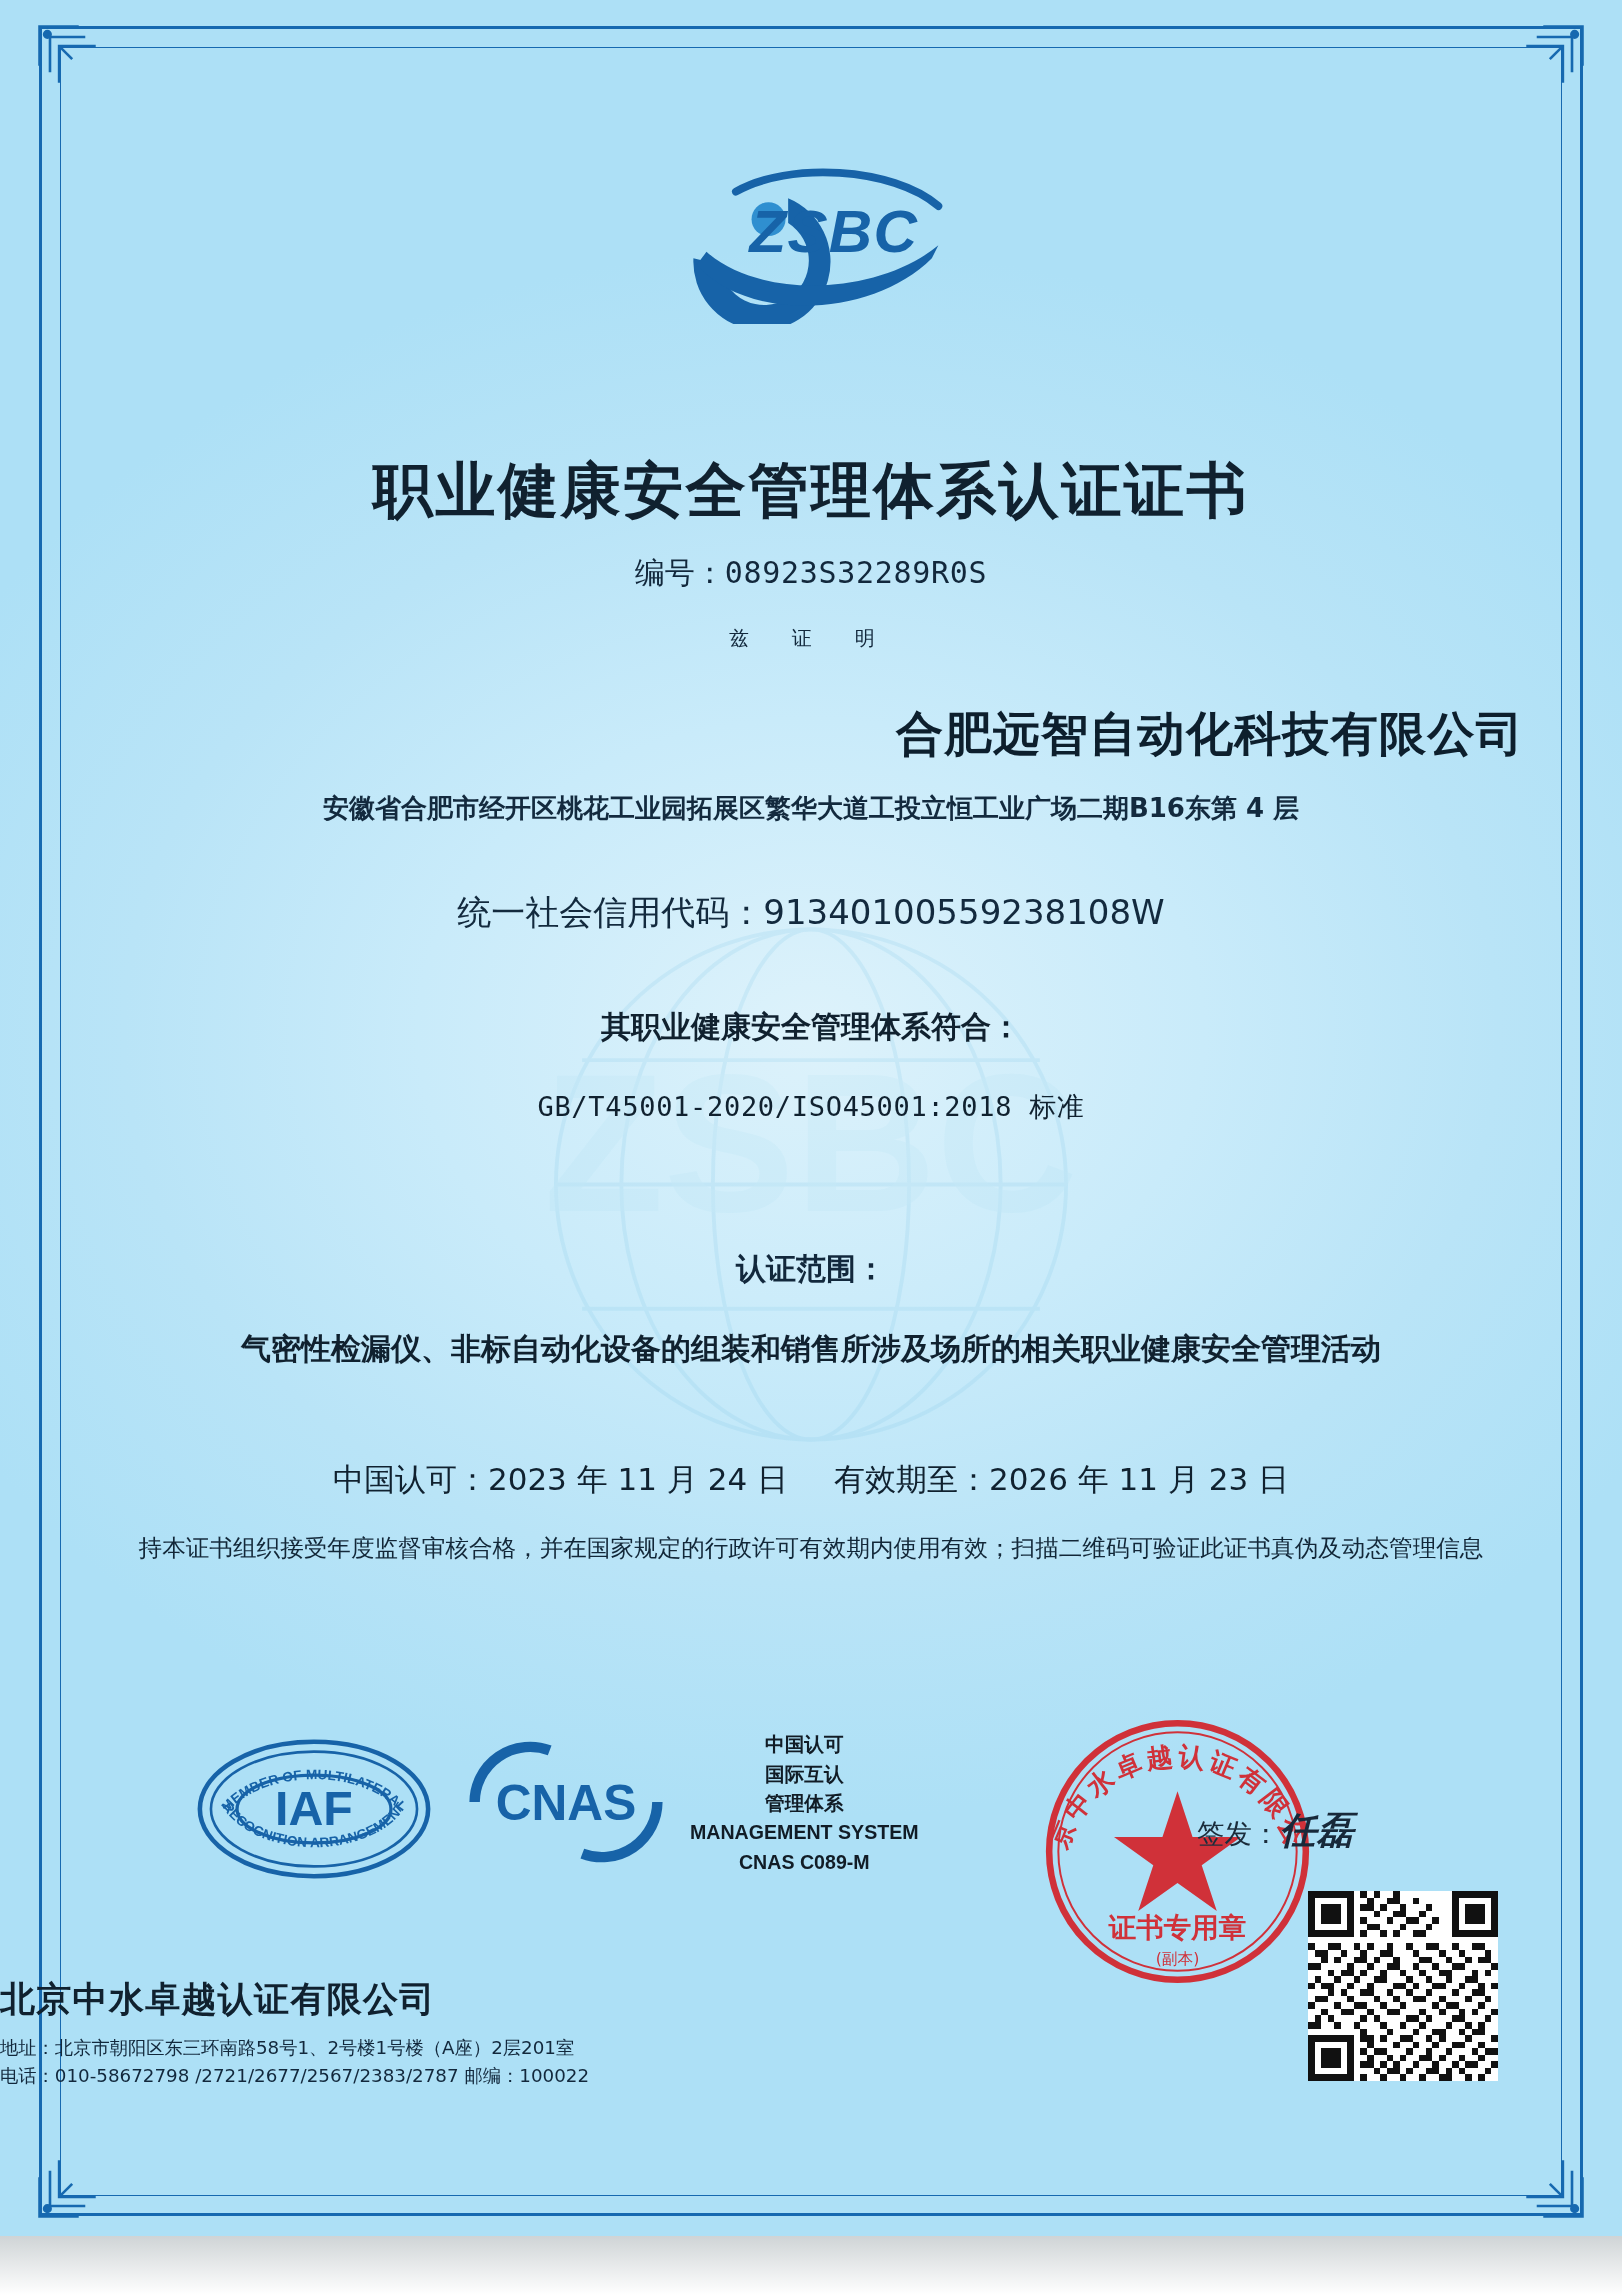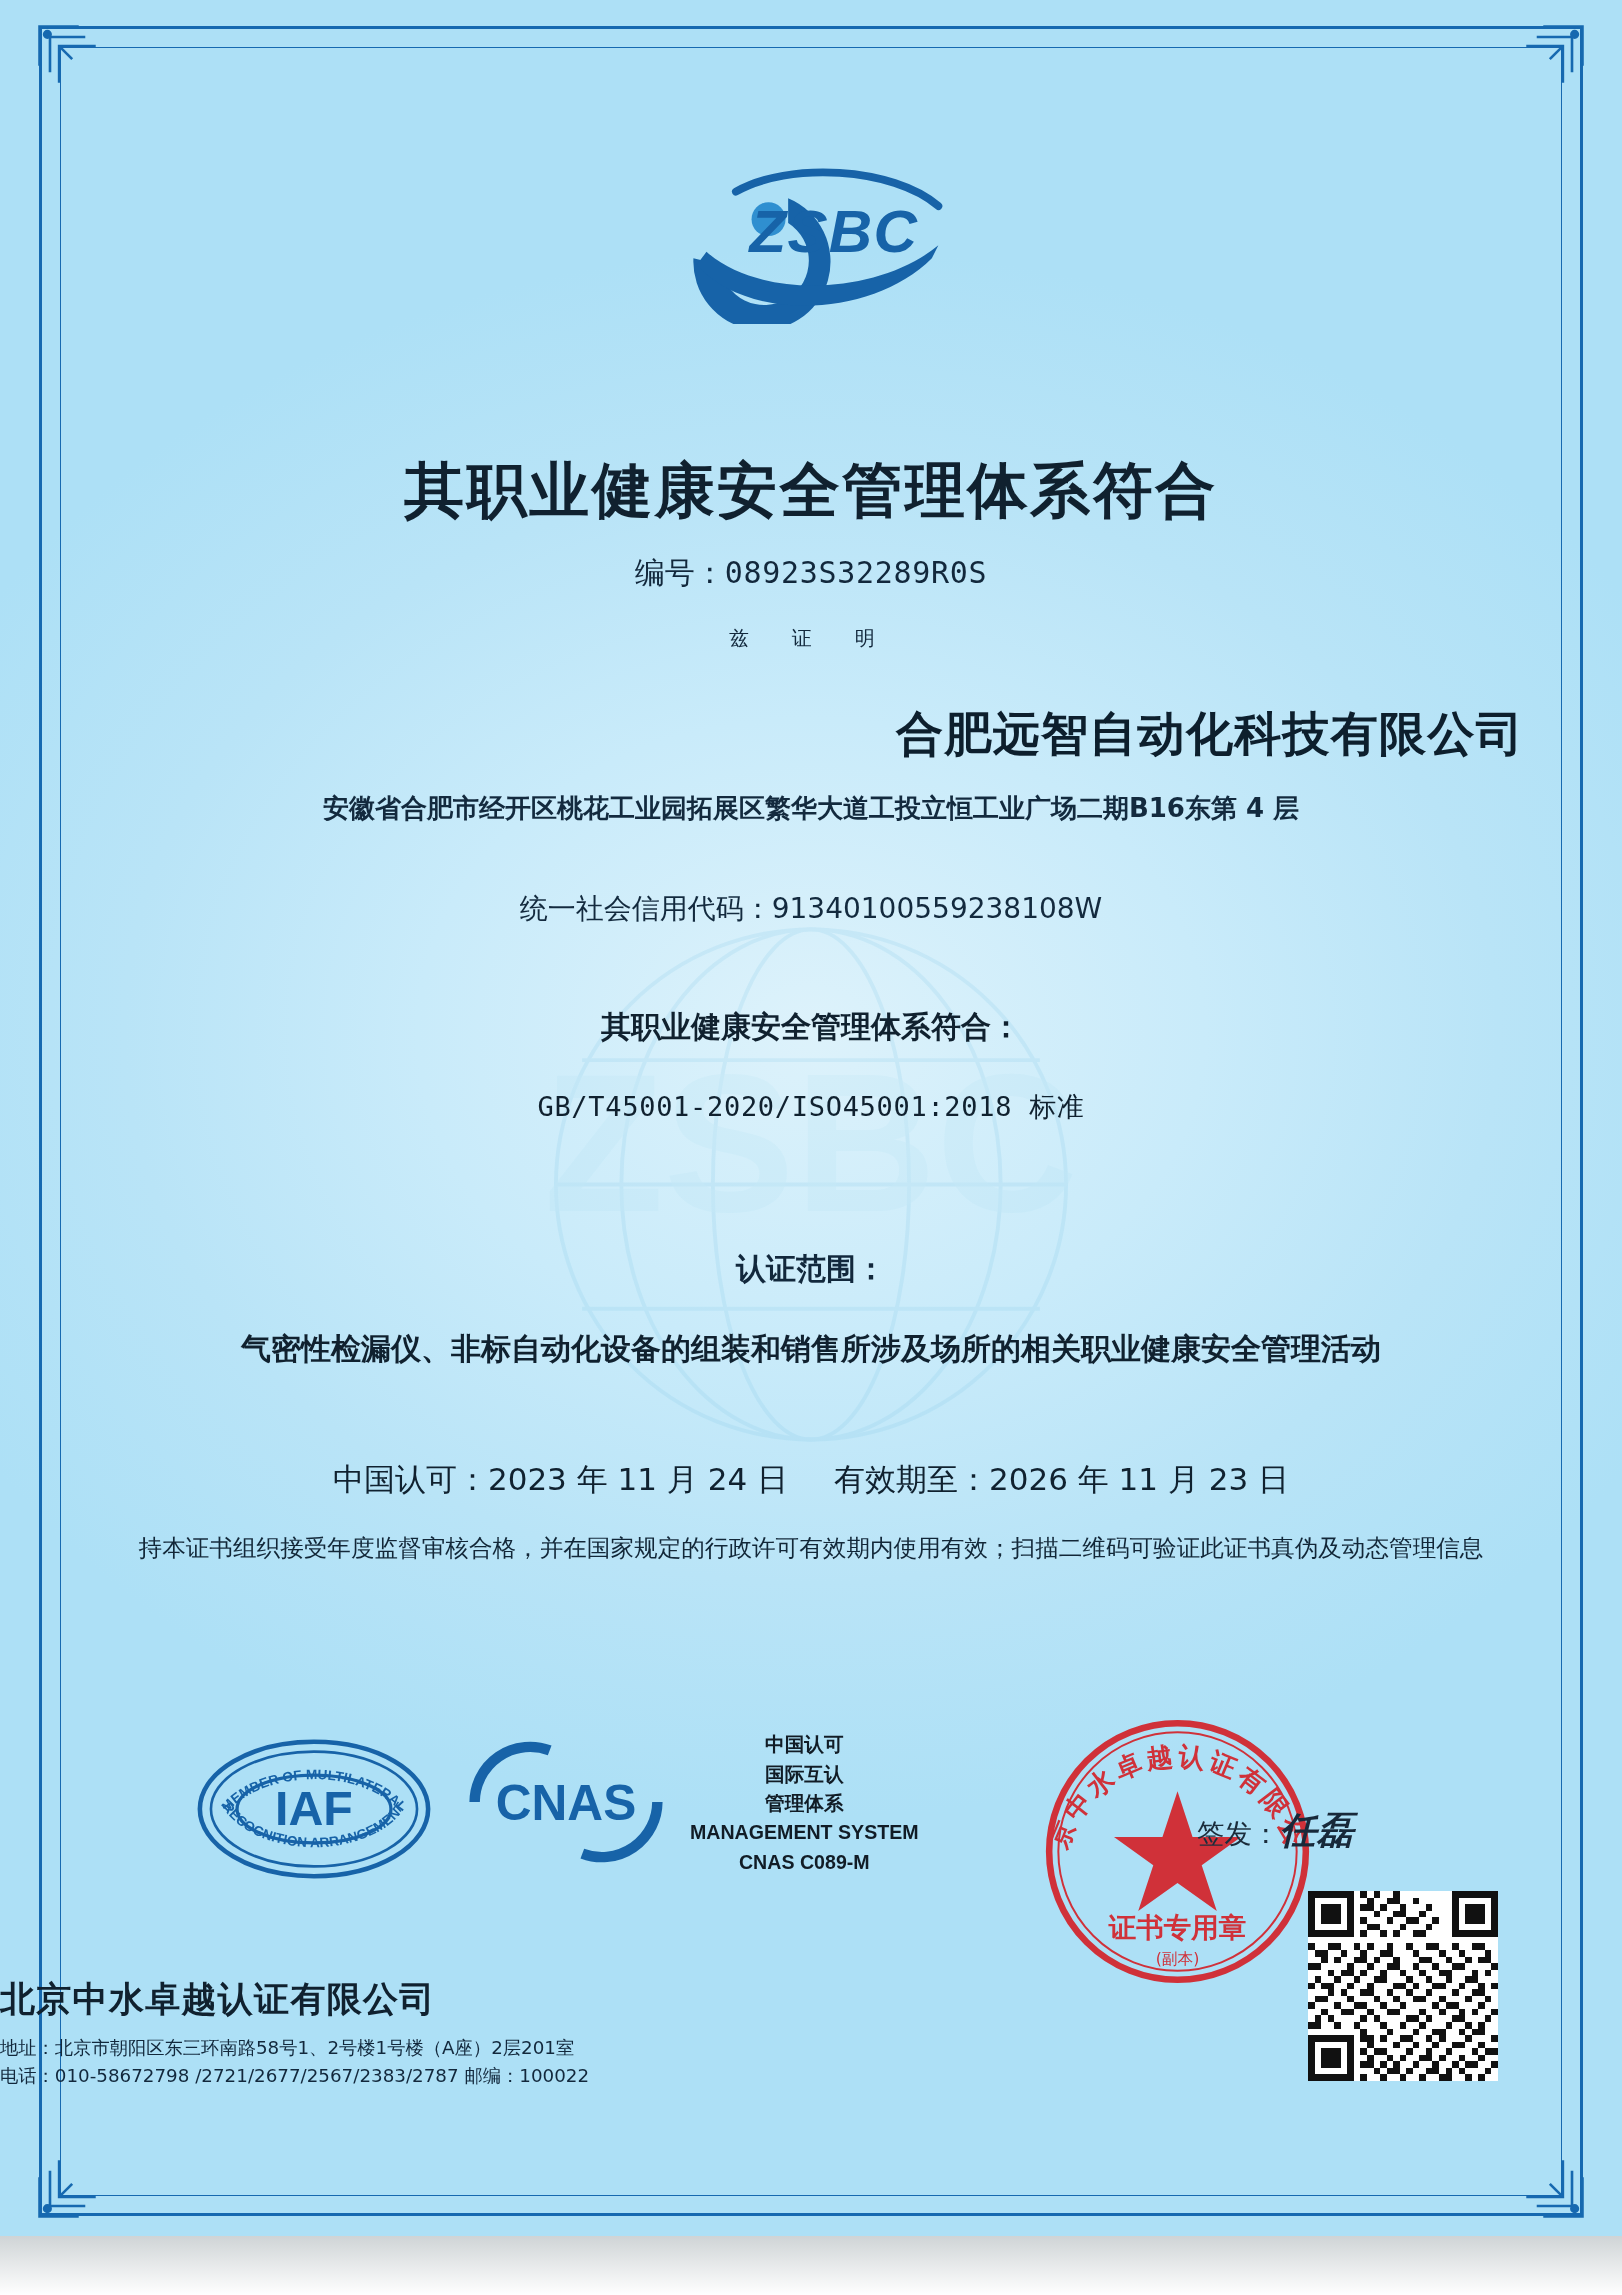--- a/index.html
+++ b/index.html
@@ -132,21 +132,21 @@
     font-size: 26px;
     line-height: 1.28;
     font-family: "DejaVu Sans", "Liberation Sans", sans-serif;
     font-weight: bold;
     color: #132a3e;
   }
   .credit-code {
     position: absolute;
     top: 890px;
     left: 0; right: 0;
-    font-size: 28px;
+    font-size: 34px;
     font-family: "DejaVu Sans", "Liberation Sans", sans-serif;
     color: #132a3e;
   }
   .conform {
     position: absolute;
     top: 1007px;
     left: 0; right: 0;
     font-size: 30px;
     font-weight: bold;
     font-family: "DejaVu Sans", "Liberation Sans", sans-serif;
@@ -344,21 +344,21 @@
       <path d="M120 48 C200 2 360 10 430 70" fill="none" stroke="#1763a8" stroke-width="12" stroke-linecap="round"></path>
       <path d="M55 150 A105 105 0 1 0 200 58 L200 96 A68 68 0 1 1 96 160 Z" fill="#1763a8"></path>
       <path d="M60 160 C140 250 330 240 420 150 L430 130 C340 205 160 215 75 140 Z" fill="#1763a8"></path>
       <circle cx="170" cy="90" r="26" fill="#2f8fd0"></circle>
       <text x="270" y="140" text-anchor="middle" font-family="Liberation Sans, sans-serif" font-weight="bold" font-style="italic" font-size="92" fill="#1763a8" letter-spacing="2">ZSBC</text>
     </svg>
   </div>
 
   <div class="content">
 
-    <div class="cert-title">其职业健康安全管理体系符合</div>
+    <div class="cert-title">职业健康安全管理体系认证证书</div>
 
     <div class="cert-number">
       <span>编号：</span><span class="num">08923S32289R0S</span>
     </div>
 
     <div class="hereby">兹 证 明</div>
 
     <div class="company">合肥远智自动化科技有限公司</div>
 
     <div class="address">安徽省合肥市经开区桃花工业园拓展区繁华大道工投立恒工业广场二期B16东第 4 层</div>

